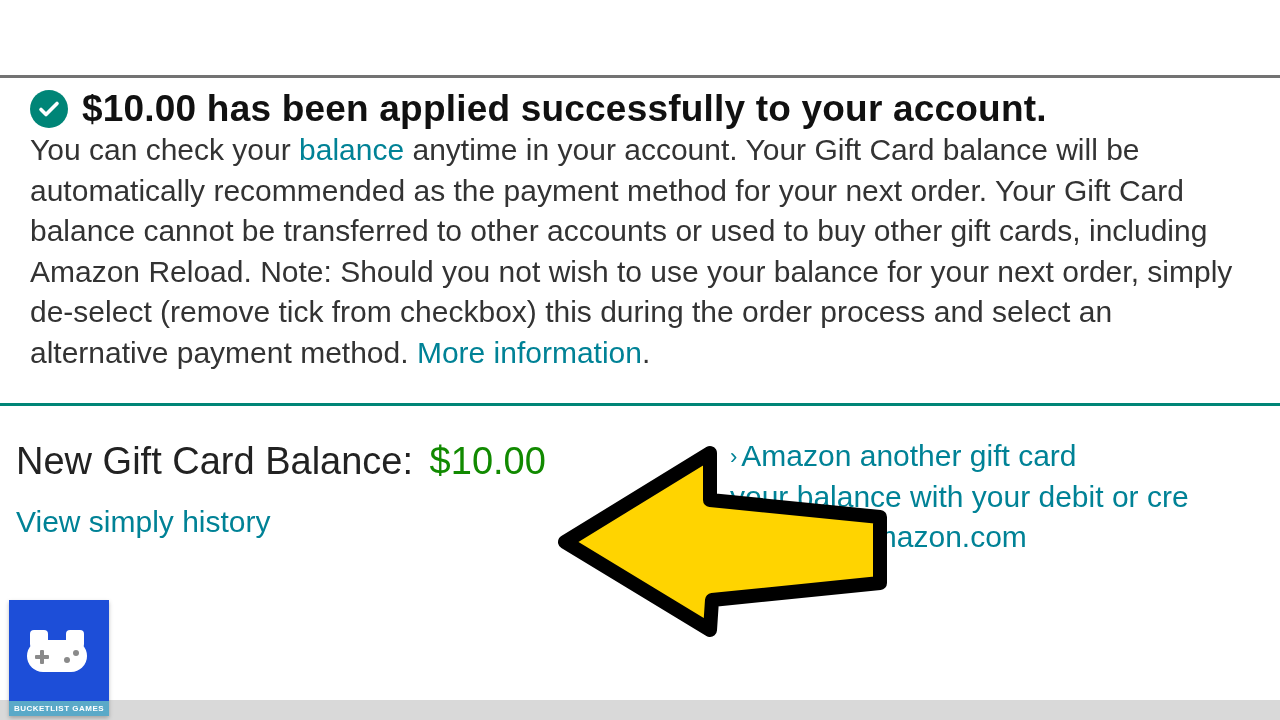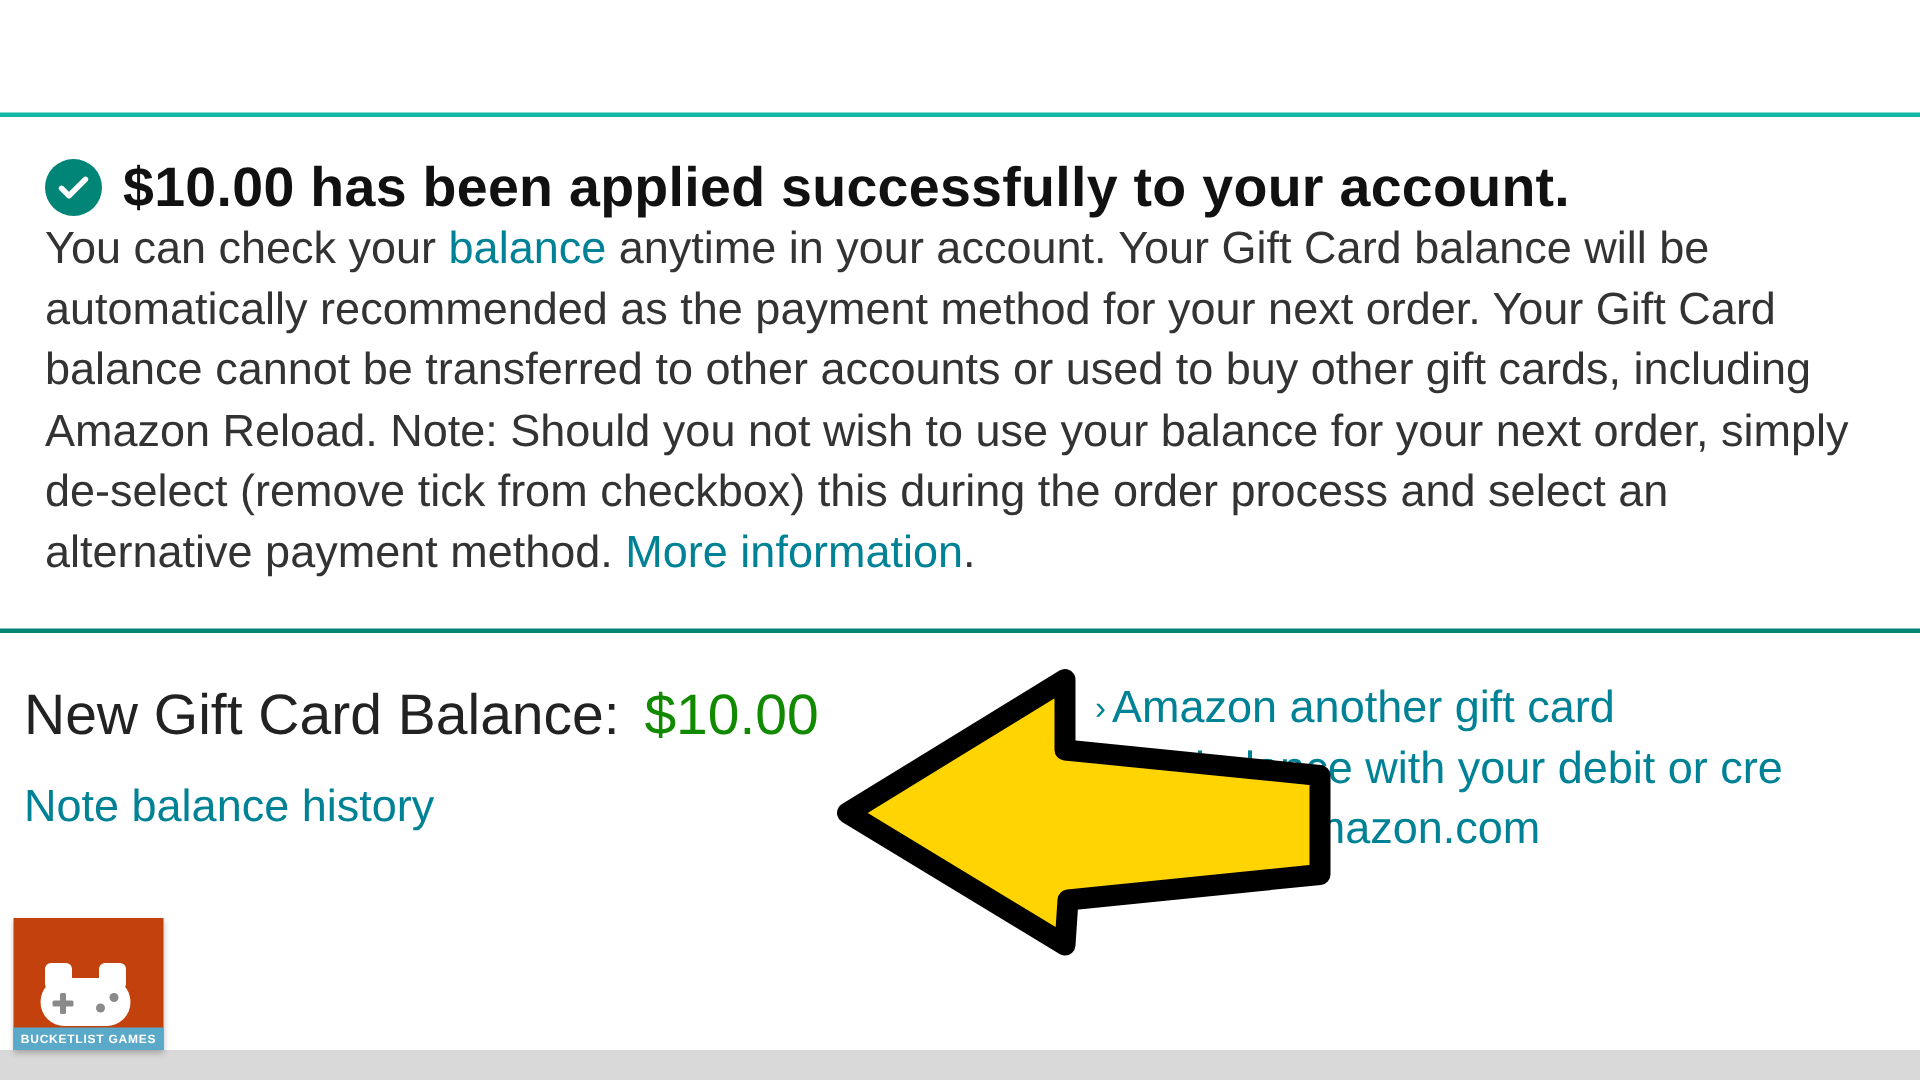--- a/index.html
+++ b/index.html
@@ -1,34 +1,34 @@
 <!DOCTYPE html>
 <html><head>
 <meta charset="utf-8">
 <style>
   html,body{margin:0;padding:0;width:1280px;height:720px;overflow:hidden;background:#fff;font-family:"Amazon Ember",Arial,Helvetica,sans-serif;color:#111}
   .top-gap{height:75px}
-  .success-box{border-top:3px solid #14b8a6;border-bottom:3px solid #008577;padding:26px 30px 30px 30px;position:relative}
+  .success-box{border-top:3px solid #737373;border-bottom:3px solid #008577;padding:10px 30px 30px 30px;position:relative}
   .row-hdr{display:flex;align-items:center;gap:14px}
   .check{width:38px;height:38px;border-radius:50%;background:#008577;display:flex;align-items:center;justify-content:center;flex:0 0 auto}
   .check svg{width:24px;height:24px;display:block}
   .headline{font-size:37px;font-weight:800;color:#111;letter-spacing:.2px}
   .body-text{font-size:30px;line-height:1.35;color:#333;white-space:normal}
   a.link{color:#008296;text-decoration:none}
   .balance-sect{padding:34px 16px 0 16px;position:relative}
   .bal-line{font-size:38px;font-weight:500;color:#222}
   .bal-amt{color:#118a00;font-size:38px;font-weight:500;margin-left:6px}
   .hist{margin-top:22px}
   .hist a{font-size:30px;color:#008296;text-decoration:none}
   .actions{position:absolute;left:730px;top:30px}
   .actions .it{font-size:30px;color:#008296;line-height:1.35;white-space:nowrap}
   .actions .it a{color:#008296;text-decoration:none}
   .caret{color:#008296;font-size:22px;vertical-align:2px;margin-right:4px}
   .footer-stripe{position:absolute;left:0;bottom:0;width:1280px;height:20px;background:#d9d9d9}
-  .logo-badge{position:absolute;left:9px;bottom:20px;width:100px;height:88px;background:#c2410c;display:flex;flex-direction:column;align-items:center;justify-content:flex-end;box-shadow:0 2px 4px rgba(0,0,0,.25)}
+  .logo-badge{position:absolute;left:9px;bottom:4px;width:100px;height:116px;background:#1d4ed8;display:flex;flex-direction:column;align-items:center;justify-content:flex-end;box-shadow:0 2px 4px rgba(0,0,0,.25)}
   .pad{position:absolute;top:40px;left:18px;width:60px;height:32px;background:#fff;border-radius:16px}
   .pad:before,.pad:after{content:"";position:absolute;top:-10px;width:18px;height:18px;background:#fff;border-radius:4px}
   .pad:before{left:3px}.pad:after{right:3px}
   .dpad{position:absolute;left:8px;top:10px;width:14px;height:14px}
   .dpad:before,.dpad:after{content:"";position:absolute;background:#8a8a8a}
   .dpad:before{left:5px;top:0;width:4px;height:14px;border-radius:1px}
   .dpad:after{left:0;top:5px;width:14px;height:4px;border-radius:1px}
   .ab{position:absolute;right:8px;top:10px}
   .ab:before,.ab:after{content:"";position:absolute;width:6px;height:6px;background:#8a8a8a;border-radius:50%}
   .ab:before{right:0;top:0}.ab:after{right:9px;top:7px}
@@ -53,21 +53,21 @@
   <div class="body-text">
     <span>You can check your </span><a href="#" class="link">balance</a><span> anytime in your account. Your Gift Card balance will be automatically recommended as the payment method for your next order. Your Gift Card balance cannot be transferred to other accounts or used to buy other gift cards, including Amazon Reload. Note: Should you not wish to use your balance for your next order, simply de-select (remove tick from checkbox) this during the order process and select an alternative payment method. </span><a href="#" class="link">More information</a><span>.</span>
   </div>
 </div>
 
 <div class="balance-sect">
   <div class="bal-line">
     <span>New Gift Card Balance: </span><span class="bal-amt">$10.00</span>
   </div>
   <div class="hist">
-    <a href="#">Note balance history</a>
+    <a href="#">View simply history</a>
   </div>
 
   <div class="actions">
     <div class="it"><span class="caret">›</span><a href="#">Amazon another gift card</a></div>
     <div class="it"><a href="#">your balance with your debit or cre</a></div>
     <div class="it"><a href="#">pping on Amazon.com</a></div>
   </div>
 </div>
 
 <div class="arrow-wrap">

